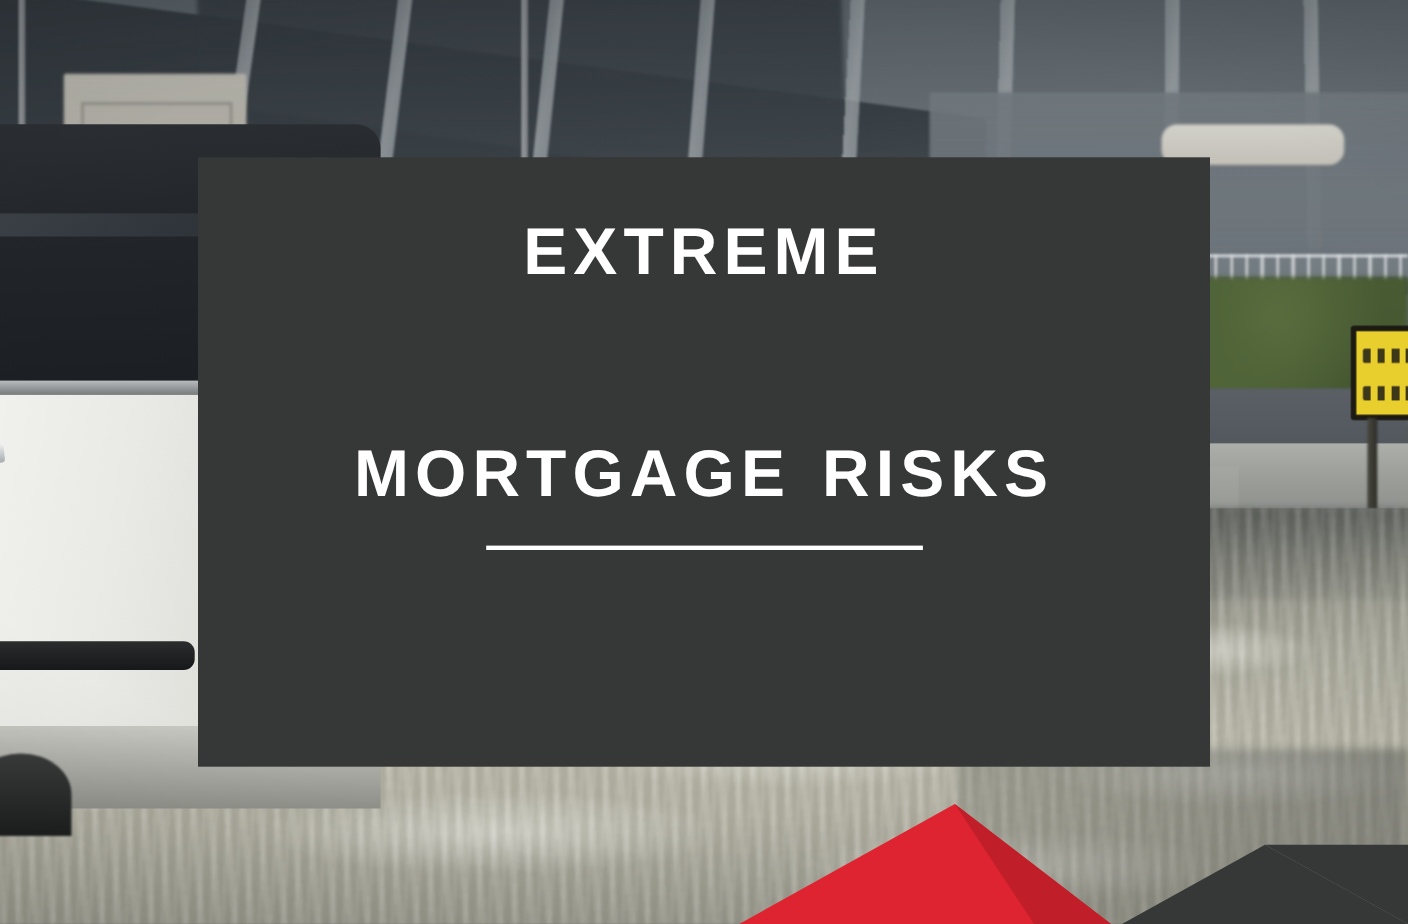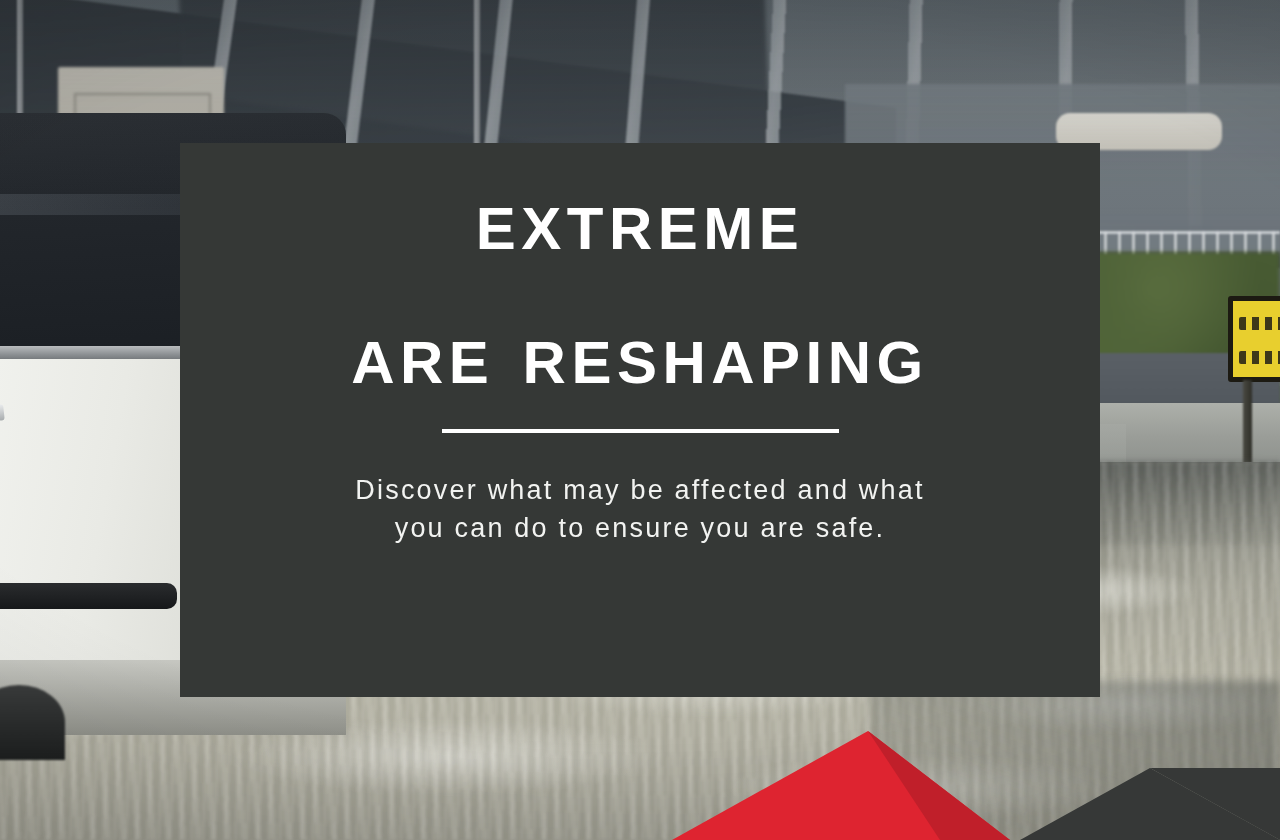--- a/index.html
+++ b/index.html
@@ -528,25 +528,24 @@
       <div class="water-streaks"></div>
       <div class="water-spray"></div>
       <div class="water-dark-right"></div>
     </div>
 
     <div class="grade"></div>
   </div>
 
   <div class="panel">
 
-    <h1 class="headline"><span>EXTREME</span><br><br><span>ARE RESHAPING</span><br></h1>
+    <h1 class="headline"><span>EXTREME</span><br><br><br><span>MORTGAGE RISKS</span></h1>
 
     <div class="divider"></div>
 
-    <p class="subhead"><span>Discover what may be affected and what</span><br><span>you can do to ensure you are safe.</span></p>
   </div>
 
   <svg class="tri-layer" viewBox="0 0 1280 840" preserveAspectRatio="none">
 
     <polygon points="1150,768 1280,840 1020,840" fill="#363837"></polygon>
     <polygon points="1150,768 1280,768 1280,840" fill="#363837"></polygon>
 
     <polygon points="868,731 1010,840 672,840" fill="#de2430"></polygon>
 
     <polygon points="868,731 1010,840 940,840" fill="#c01f2a"></polygon>

